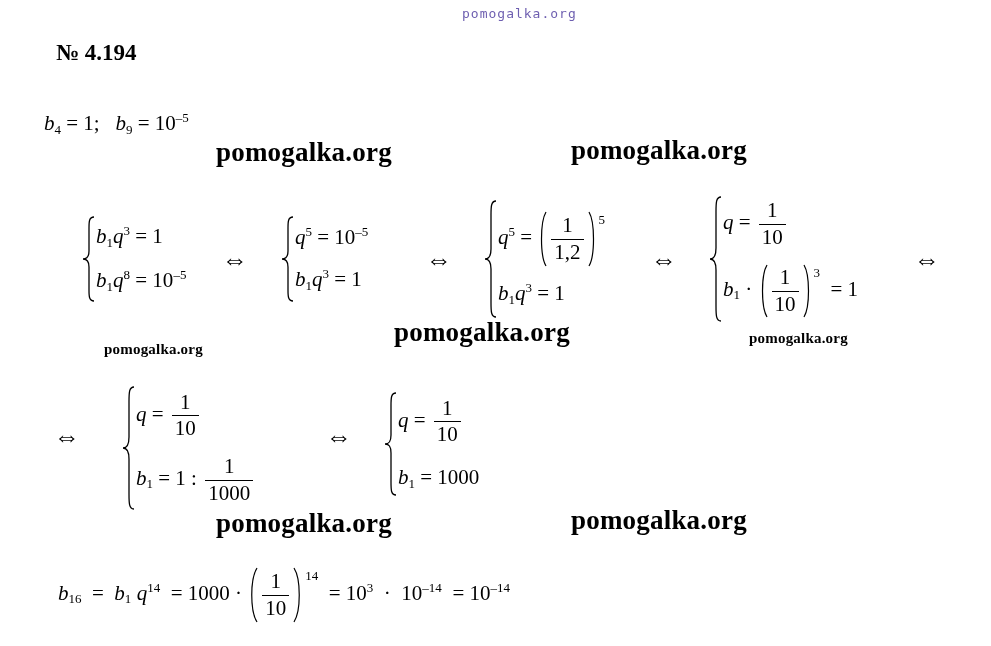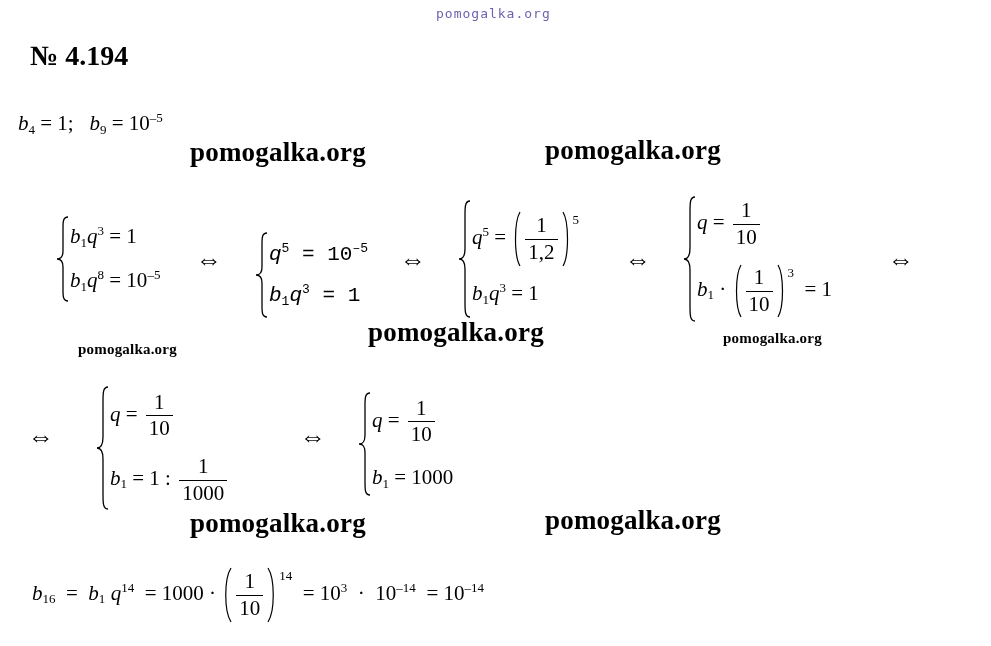--- a/index.html
+++ b/index.html
@@ -12,20 +12,21 @@
     background: #ffffff;
     font-family: "Liberation Serif", serif;
     color: #000000;
     position: relative;
     overflow: hidden;
   }
   .page {
     position: relative;
     width: 819px;
     height: 646px;
+    margin-left: 26px;
   }
 
   
   .wm {
     position: absolute;
     font-family: "Liberation Serif", serif;
     font-weight: bold;
     color: #000000;
     white-space: nowrap;
     letter-spacing: 0.2px;
@@ -39,21 +40,21 @@
     white-space: nowrap;
   }
 
   
   .heading {
     position: absolute;
     left: 30px;
     top: 40px;
     font-family: "Liberation Serif", serif;
     font-weight: bold;
-    font-size: 28px;
+    font-size: 23px;
   }
 
   
   .math {
     position: absolute;
     font-family: "Liberation Serif", serif;
     font-size: 21px;
     white-space: nowrap;
   }
   i, .it {
@@ -159,21 +160,21 @@
         <i>b</i><span class="sub">1</span><i>q</i><span class="sup">3</span>&nbsp;<span>= 1</span>
       </span>
       <span class="row" style="margin-top:16px;">
         <i>b</i><span class="sub">1</span><i>q</i><span class="sup">8</span>&nbsp;<span>= 10</span><span class="sup">–5</span>
       </span>
     </span>
   </div>
 
   <div class="math eqv" style="left:196px; top:245px;">⇔</div>
 
-  <div class="system" style="left:255px; top:232px; height:86px;font-family:Liberation Mono, monospace;">
+  <div class="system" style="left:255px; top:216px; height:86px;">
     <span class="brace">
       <svg width="14" height="86" viewBox="0 0 14 86">
         <path d="M12 1 C7 1 7 6 7 12 L7 35 C7 41 5 43 1 43 C5 43 7 45 7 51 L7 74 C7 80 7 85 12 85" fill="none" stroke="#000" stroke-width="1.3"></path>
       </svg>
     </span>
     <span class="rows">
       <span class="row">
         <i>q</i><span class="sup">5</span>&nbsp;<span>= 10</span><span class="sup">–5</span>
       </span>
       <span class="row" style="margin-top:16px;">

